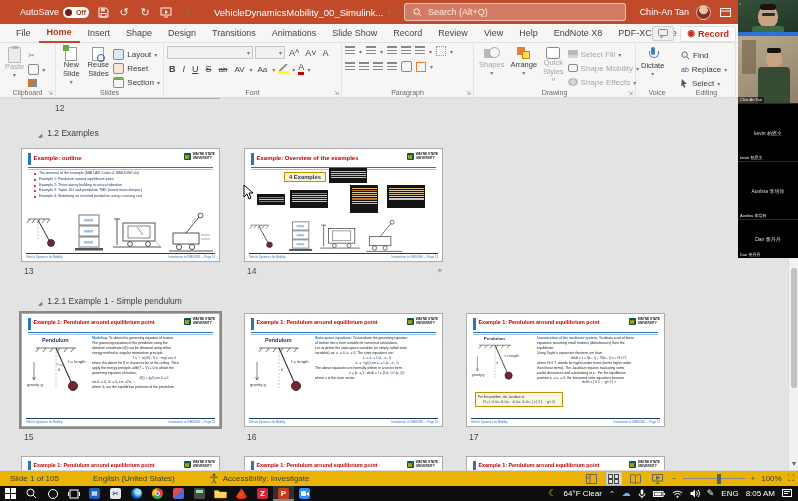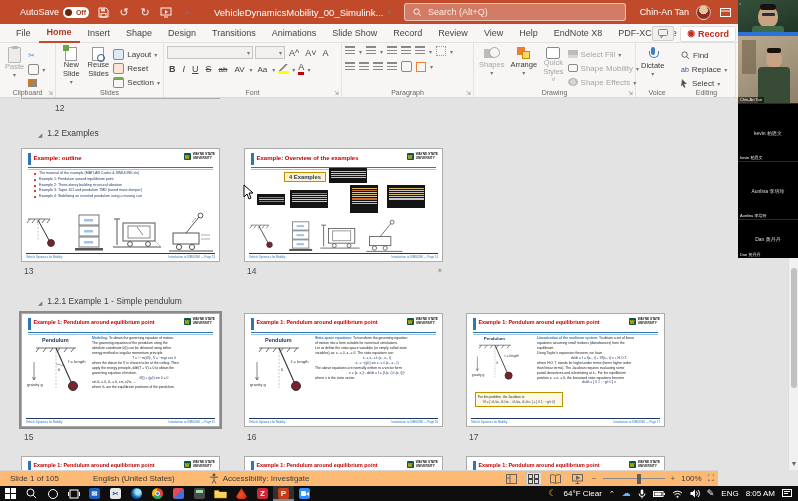--- a/index.html
+++ b/index.html
@@ -86,21 +86,21 @@
   .sbody .eq{display:block;text-align:center;color:#1F3864}
   .pendwrap{position:absolute;left:4px;top:20px}
   .ybox{position:absolute;left:8px;top:78px;width:88px;background:#FFF9E3;border:1px solid #BF9000;font-size:3.2px;color:#222;padding:2px}
   .ybox .eq{display:block;text-align:center;color:#1F3864;margin-top:1px}
   .scrollbar{position:absolute;right:0;top:0;width:10px;height:372px;background:#F1F1F1;border-left:1px solid #DDD}
   .sb-thumb{position:absolute;left:1.5px;width:6px;background:#C1C1C1;border-radius:3px}
   .sb-arrow{position:absolute;left:0;width:10px;height:12px;color:#666;font-size:7px;text-align:center;line-height:12px}
   .cursor{position:absolute;z-index:60}
 
   
-  .statusbar{position:absolute;left:0;top:470px;width:718px;height:16px;background:#fdba74;border-top:1px solid #D8D6D4;display:flex;align-items:center;font-size:8px;color:#3b3a39}
+  .statusbar{position:absolute;left:0;top:470px;width:798px;height:16px;background:#eab308;border-top:1px solid #D8D6D4;display:flex;align-items:center;font-size:8px;color:#3b3a39}
   .st-item{padding:0 10px;display:flex;align-items:center;gap:4px;white-space:nowrap}
   .st-right{margin-left:auto;display:flex;align-items:center;gap:6px;padding-right:4px}
   .vbtn{width:16px;height:13px;display:flex;align-items:center;justify-content:center}
   .vbtn.active{background:#E0DEDC;border:1px solid #C8C6C4}
   .zoom-track{width:62px;height:1.5px;background:#8a8886;position:relative}
   .zoom-knob{position:absolute;left:55%;top:-4px;width:4px;height:10px;background:#605E5C}
   .fitic{font-size:9px;color:#555}
 
   
   .taskbar{position:absolute;left:0;top:486px;width:798px;height:15px;background:#0E0E0E;display:flex;align-items:center;color:#fff}

